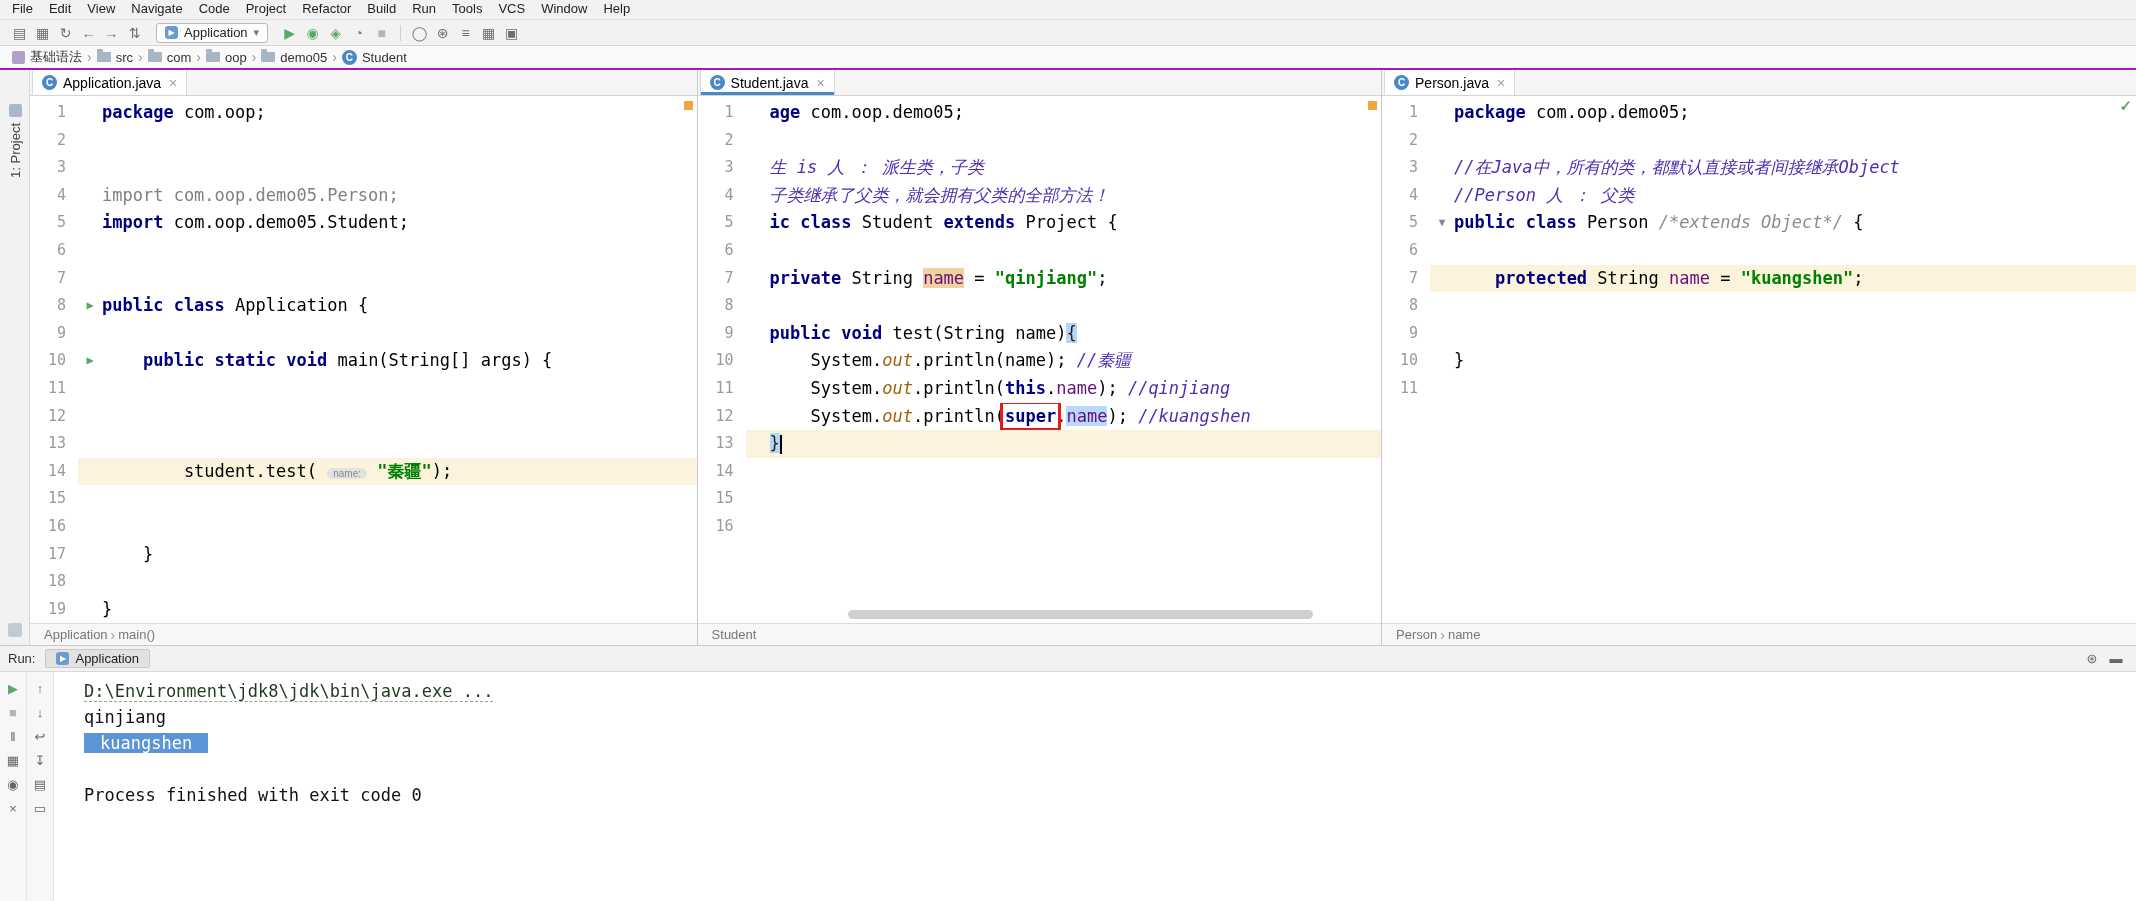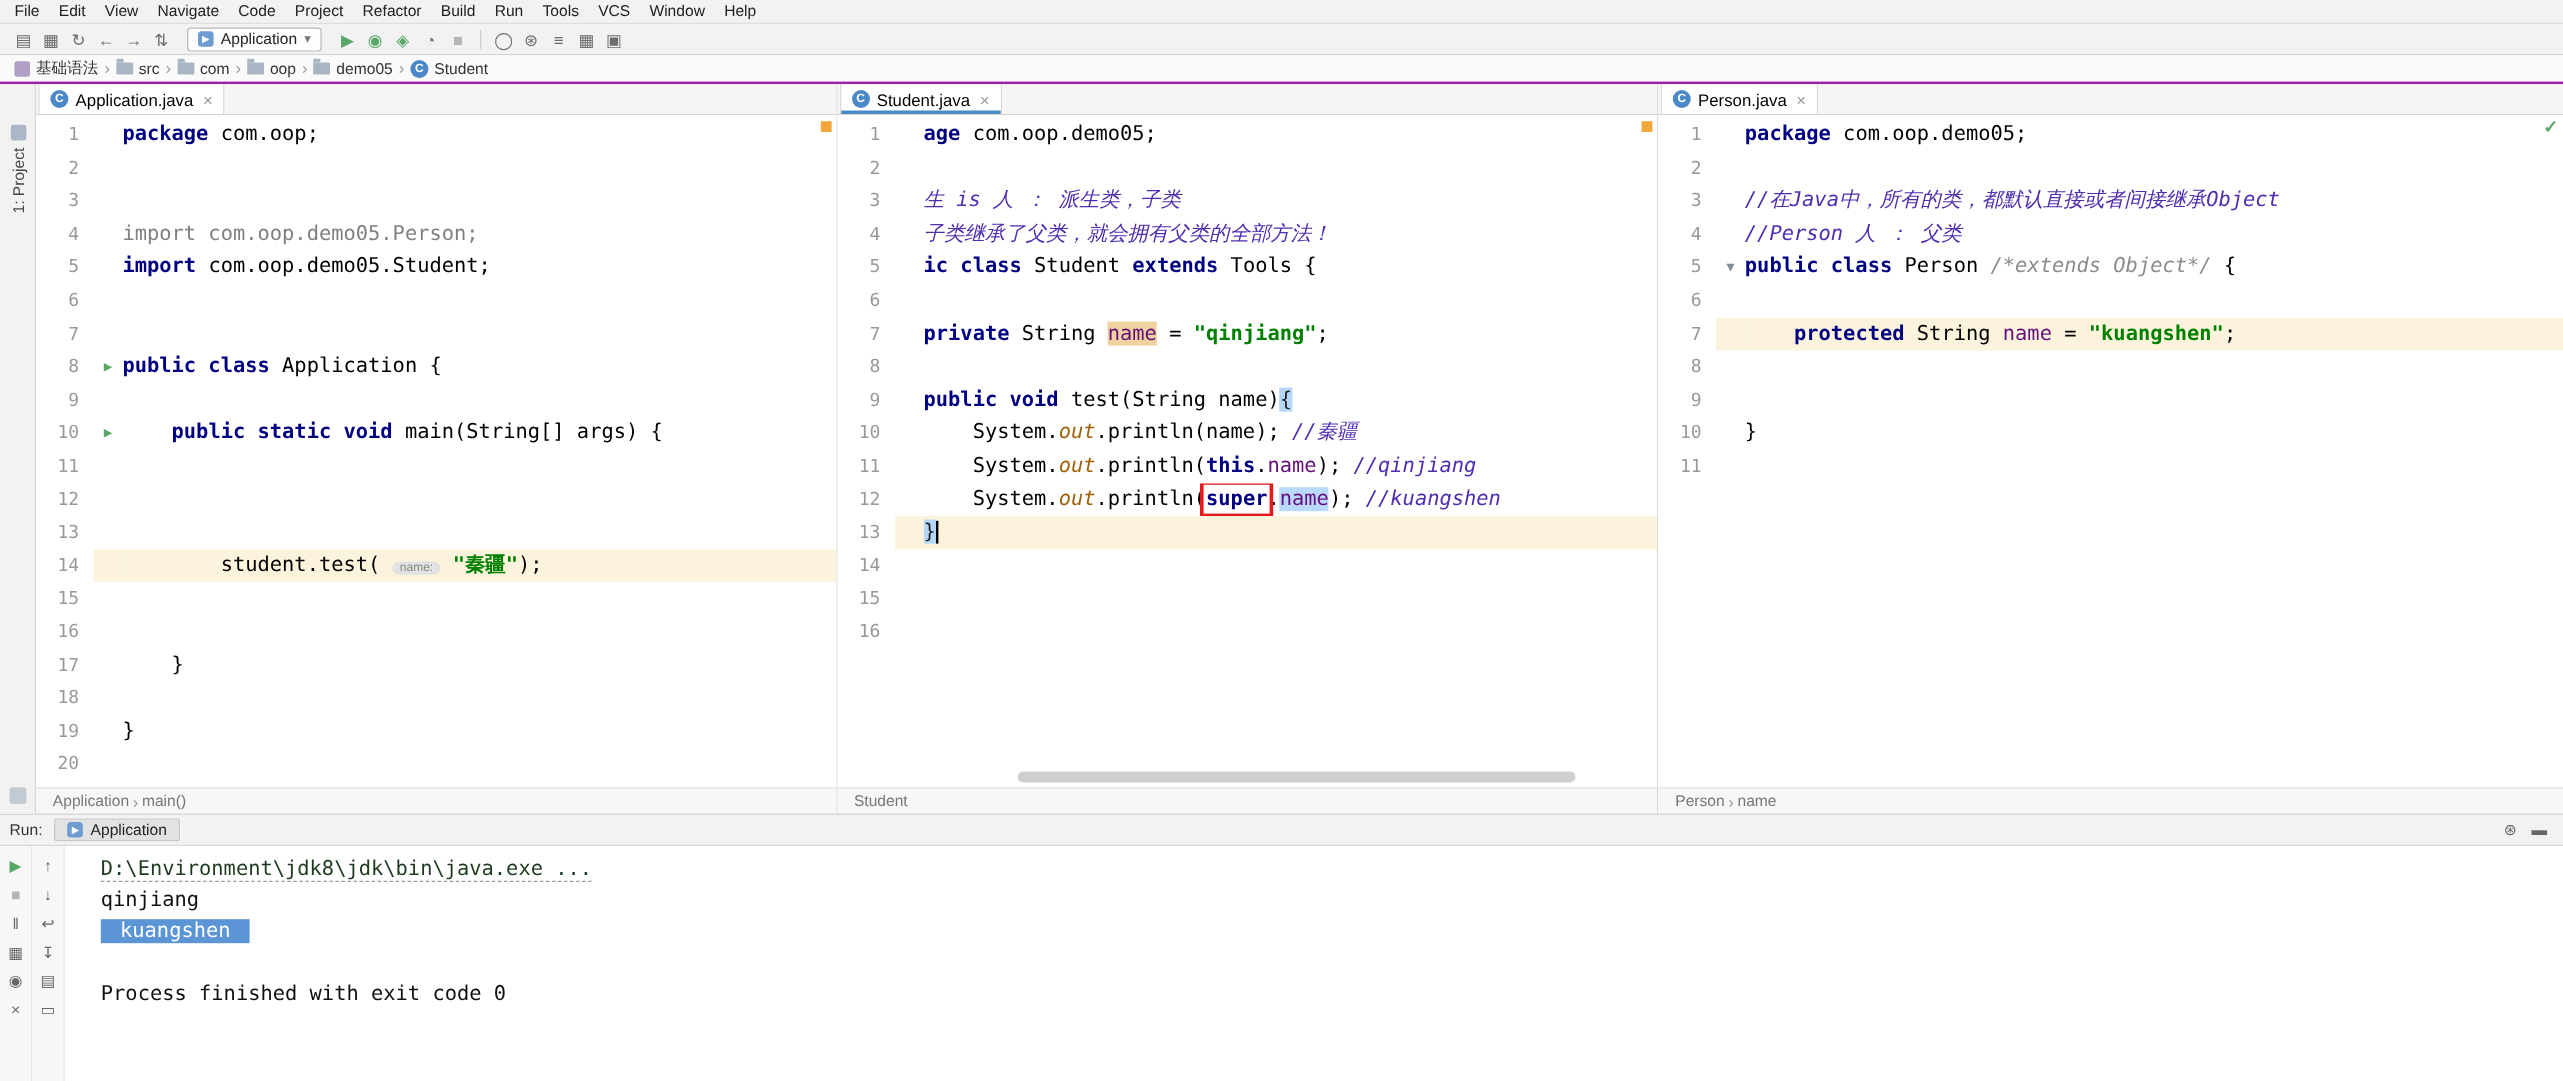--- a/index.html
+++ b/index.html
@@ -72,21 +72,21 @@
   .s-box{outline:3px solid #E8191C;outline-offset:2px}
   .s-caret{display:inline-block;width:2px;height:19px;background:#000;vertical-align:middle}
 
   .mark-orange{position:absolute;top:5px;right:4px;width:9px;height:9px;background:#F2A63C}
   .mark-check{position:absolute;top:1px;right:4px;color:#59A869;font-size:15px;font-weight:bold;font-family:"Liberation Sans",sans-serif}
   .hscrollbar{position:absolute;bottom:4px;left:22%;width:68%;height:9px;background:#CFCFCF;border-radius:5px}
 
   .pane-crumb{height:22px;background:#F7F7F7;border-top:1px solid #DDD;display:flex;align-items:center;padding:0 14px;font-size:13px;color:#777;flex:none}
 
   
-  .runpanel{height:223px;display:flex;flex-direction:column;border-top:1px solid #C9C9C9;background:#fff;flex:none}
+  .runpanel{height:256px;display:flex;flex-direction:column;border-top:1px solid #C9C9C9;background:#fff;flex:none}
   .run-header{height:26px;background:#F2F2F2;border-bottom:1px solid #D8D8D8;display:flex;align-items:center;padding:0 8px;gap:10px;flex:none}
   .run-title{color:#333;font-size:13px}
   .run-tab{display:flex;align-items:center;gap:6px;background:#E2E2E2;border:1px solid #C9C9C9;border-radius:2px;padding:1px 10px;font-size:13px}
   .run-header-right{margin-left:auto;display:flex;align-items:center}
   .run-body{flex:1;display:flex;min-height:0}
   .run-col{width:27px;background:#F7F7F7;border-right:1px solid #E4E4E4;display:flex;flex-direction:column;align-items:center;padding-top:4px;flex:none}
   .rpicon{width:24px;height:24px;display:inline-flex;align-items:center;justify-content:center;font-size:13px;color:#666}
   .console{flex:1;font-family:"DejaVu Sans Mono",monospace;font-size:17px;line-height:26px;padding:6px 0 0 30px;color:#111;overflow:hidden;background:#fff}
   .con-line{height:26px;white-space:pre}
   .con-cmd .con-text{border-bottom:1px dashed #8FA58F;color:#1F3B1F}
@@ -234,21 +234,21 @@
             <span>Student.java</span>
             <span class="tab-close">×</span>
           </div>
         </div>
         <div class="editor">
             <div class="lines">
               <div class="line"><span class="ln">1</span><span class="licon"></span><span class="ltxt"><span class="s-k">age</span><span class="s-p"> com.oop.demo05;</span></span></div>
               <div class="line"><span class="ln">2</span><span class="licon"></span><span class="ltxt"></span></div>
               <div class="line"><span class="ln">3</span><span class="licon"></span><span class="ltxt"><span class="s-c">生 is 人 ： 派生类，子类</span></span></div>
               <div class="line"><span class="ln">4</span><span class="licon"></span><span class="ltxt"><span class="s-c">子类继承了父类，就会拥有父类的全部方法！</span></span></div>
-              <div class="line"><span class="ln">5</span><span class="licon"></span><span class="ltxt"><span class="s-k">ic class</span><span class="s-p"> Student </span><span class="s-k">extends</span><span class="s-p"> Tools {</span></span></div>
+              <div class="line"><span class="ln">5</span><span class="licon"></span><span class="ltxt"><span class="s-k">ic class</span><span class="s-p"> Student </span><span class="s-k">extends</span><span class="s-p"> Project {</span></span></div>
               <div class="line"><span class="ln">6</span><span class="licon"></span><span class="ltxt"></span></div>
               <div class="line"><span class="ln">7</span><span class="licon"></span><span class="ltxt"><span class="s-k">private</span><span class="s-p"> String </span><span class="s-f s-tan">name</span><span class="s-p"> = </span><span class="s-s">"qinjiang"</span><span class="s-p">;</span></span></div>
               <div class="line"><span class="ln">8</span><span class="licon"></span><span class="ltxt"></span></div>
               <div class="line"><span class="ln">9</span><span class="licon"></span><span class="ltxt"><span class="s-k">public void</span><span class="s-p"> test(String name)</span><span class="s-brace">{</span></span></div>
               <div class="line"><span class="ln">10</span><span class="licon"></span><span class="ltxt"><span class="s-p">    System.</span><span class="s-st">out</span><span class="s-p">.println(name); </span><span class="s-c">//秦疆</span></span></div>
               <div class="line"><span class="ln">11</span><span class="licon"></span><span class="ltxt"><span class="s-p">    System.</span><span class="s-st">out</span><span class="s-p">.println(</span><span class="s-k">this</span><span class="s-p">.</span><span class="s-f">name</span><span class="s-p">); </span><span class="s-c">//qinjiang</span></span></div>
               <div class="line"><span class="ln">12</span><span class="licon"></span><span class="ltxt"><span class="s-p">    System.</span><span class="s-st">out</span><span class="s-p">.println(</span><span class="s-k s-box">super</span><span class="s-p">.</span><span class="s-f s-blue">name</span><span class="s-p">); </span><span class="s-c">//kuangshen</span></span></div>
               <div class="line cur"><span class="ln">13</span><span class="licon"></span><span class="ltxt"><span class="s-brace">}</span><span class="s-caret"></span></span></div>
               <div class="line"><span class="ln">14</span><span class="licon"></span><span class="ltxt"></span></div>
               <div class="line"><span class="ln">15</span><span class="licon"></span><span class="ltxt"></span></div>

